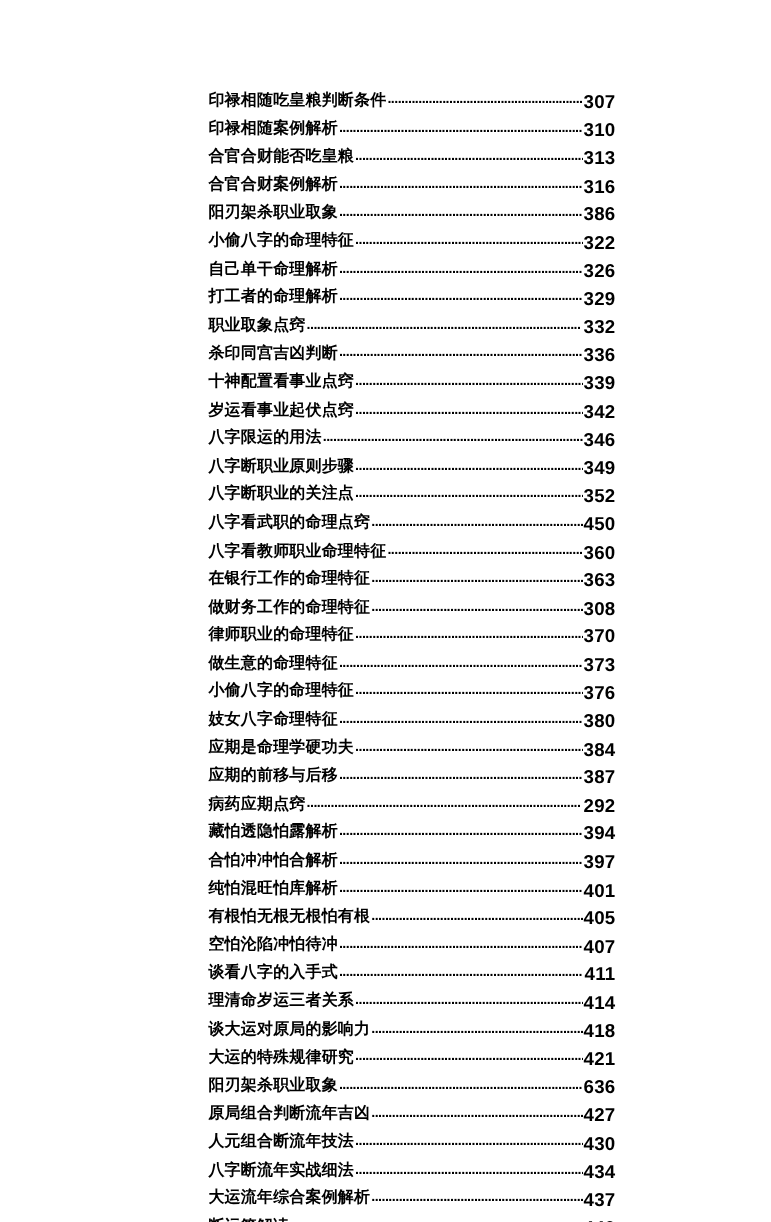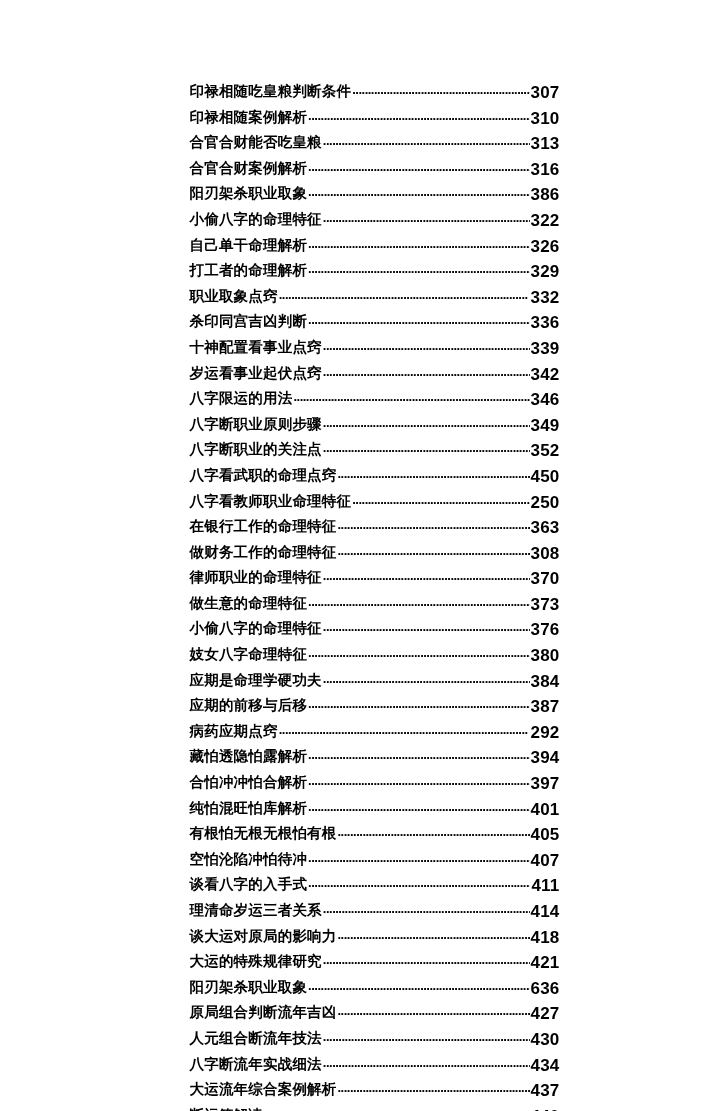--- a/index.html
+++ b/index.html
@@ -138,21 +138,21 @@
         <span class="toc-page">352</span>
       </div>
       <div class="toc-entry">
         <span class="toc-title">八字看武职的命理点窍</span>
         <span class="toc-dots">................................................................................</span>
         <span class="toc-page">450</span>
       </div>
       <div class="toc-entry">
         <span class="toc-title">八字看教师职业命理特征</span>
         <span class="toc-dots">................................................................................</span>
-        <span class="toc-page">250</span>
+        <span class="toc-page">360</span>
       </div>
       <div class="toc-entry">
         <span class="toc-title">在银行工作的命理特征</span>
         <span class="toc-dots">................................................................................</span>
         <span class="toc-page">363</span>
       </div>
       <div class="toc-entry">
         <span class="toc-title">做财务工作的命理特征</span>
         <span class="toc-dots">................................................................................</span>
         <span class="toc-page">308</span>

